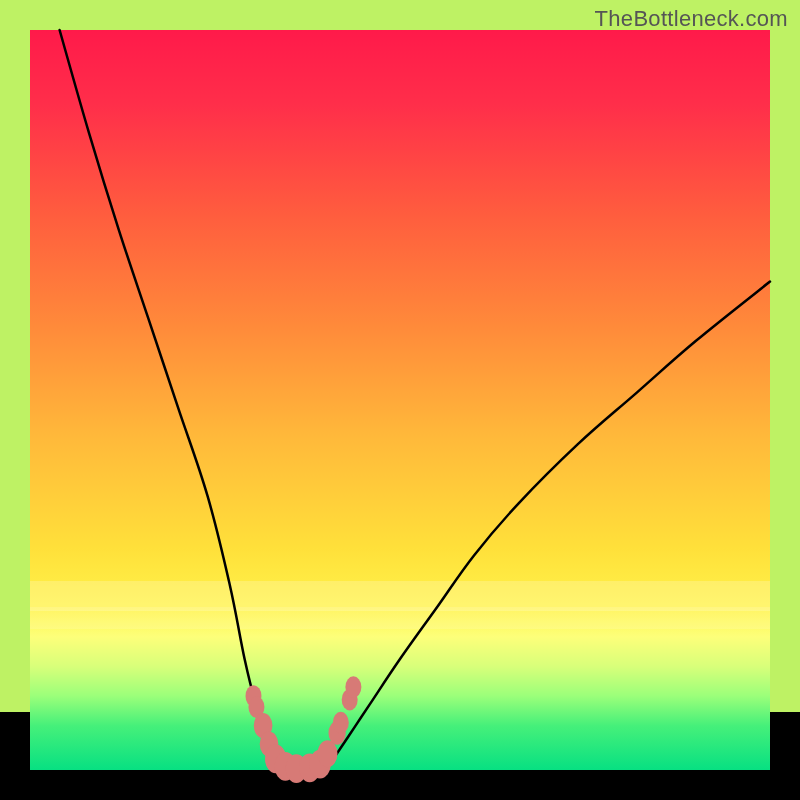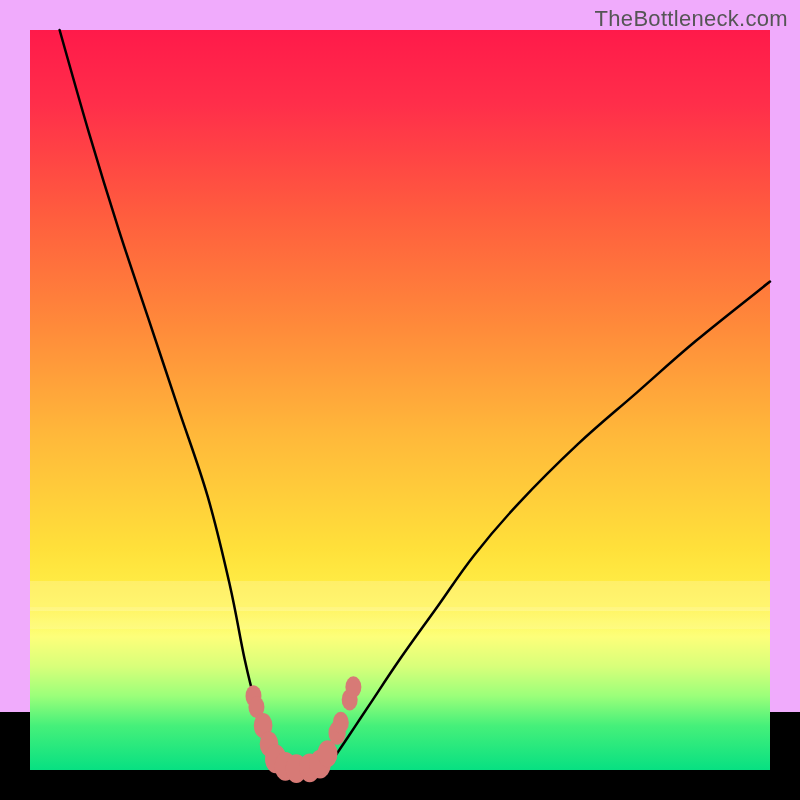--- a/index.html
+++ b/index.html
@@ -8,21 +8,21 @@
     width: 800px;
     height: 800px;
     background: #000;
     font-family: Arial, Helvetica, sans-serif;
     overflow: hidden;
   }
   .canvas {
     position: relative;
     width: 800px;
     height: 712px;
-    background: #f0abfc;
+    background: #bef264;
   }
   .plot-area {
     position: absolute;
     left: 30px;
     top: 30px;
     width: 740px;
     height: 740px;
     background: linear-gradient(
       to bottom,
       #ff1a4a 0%,

